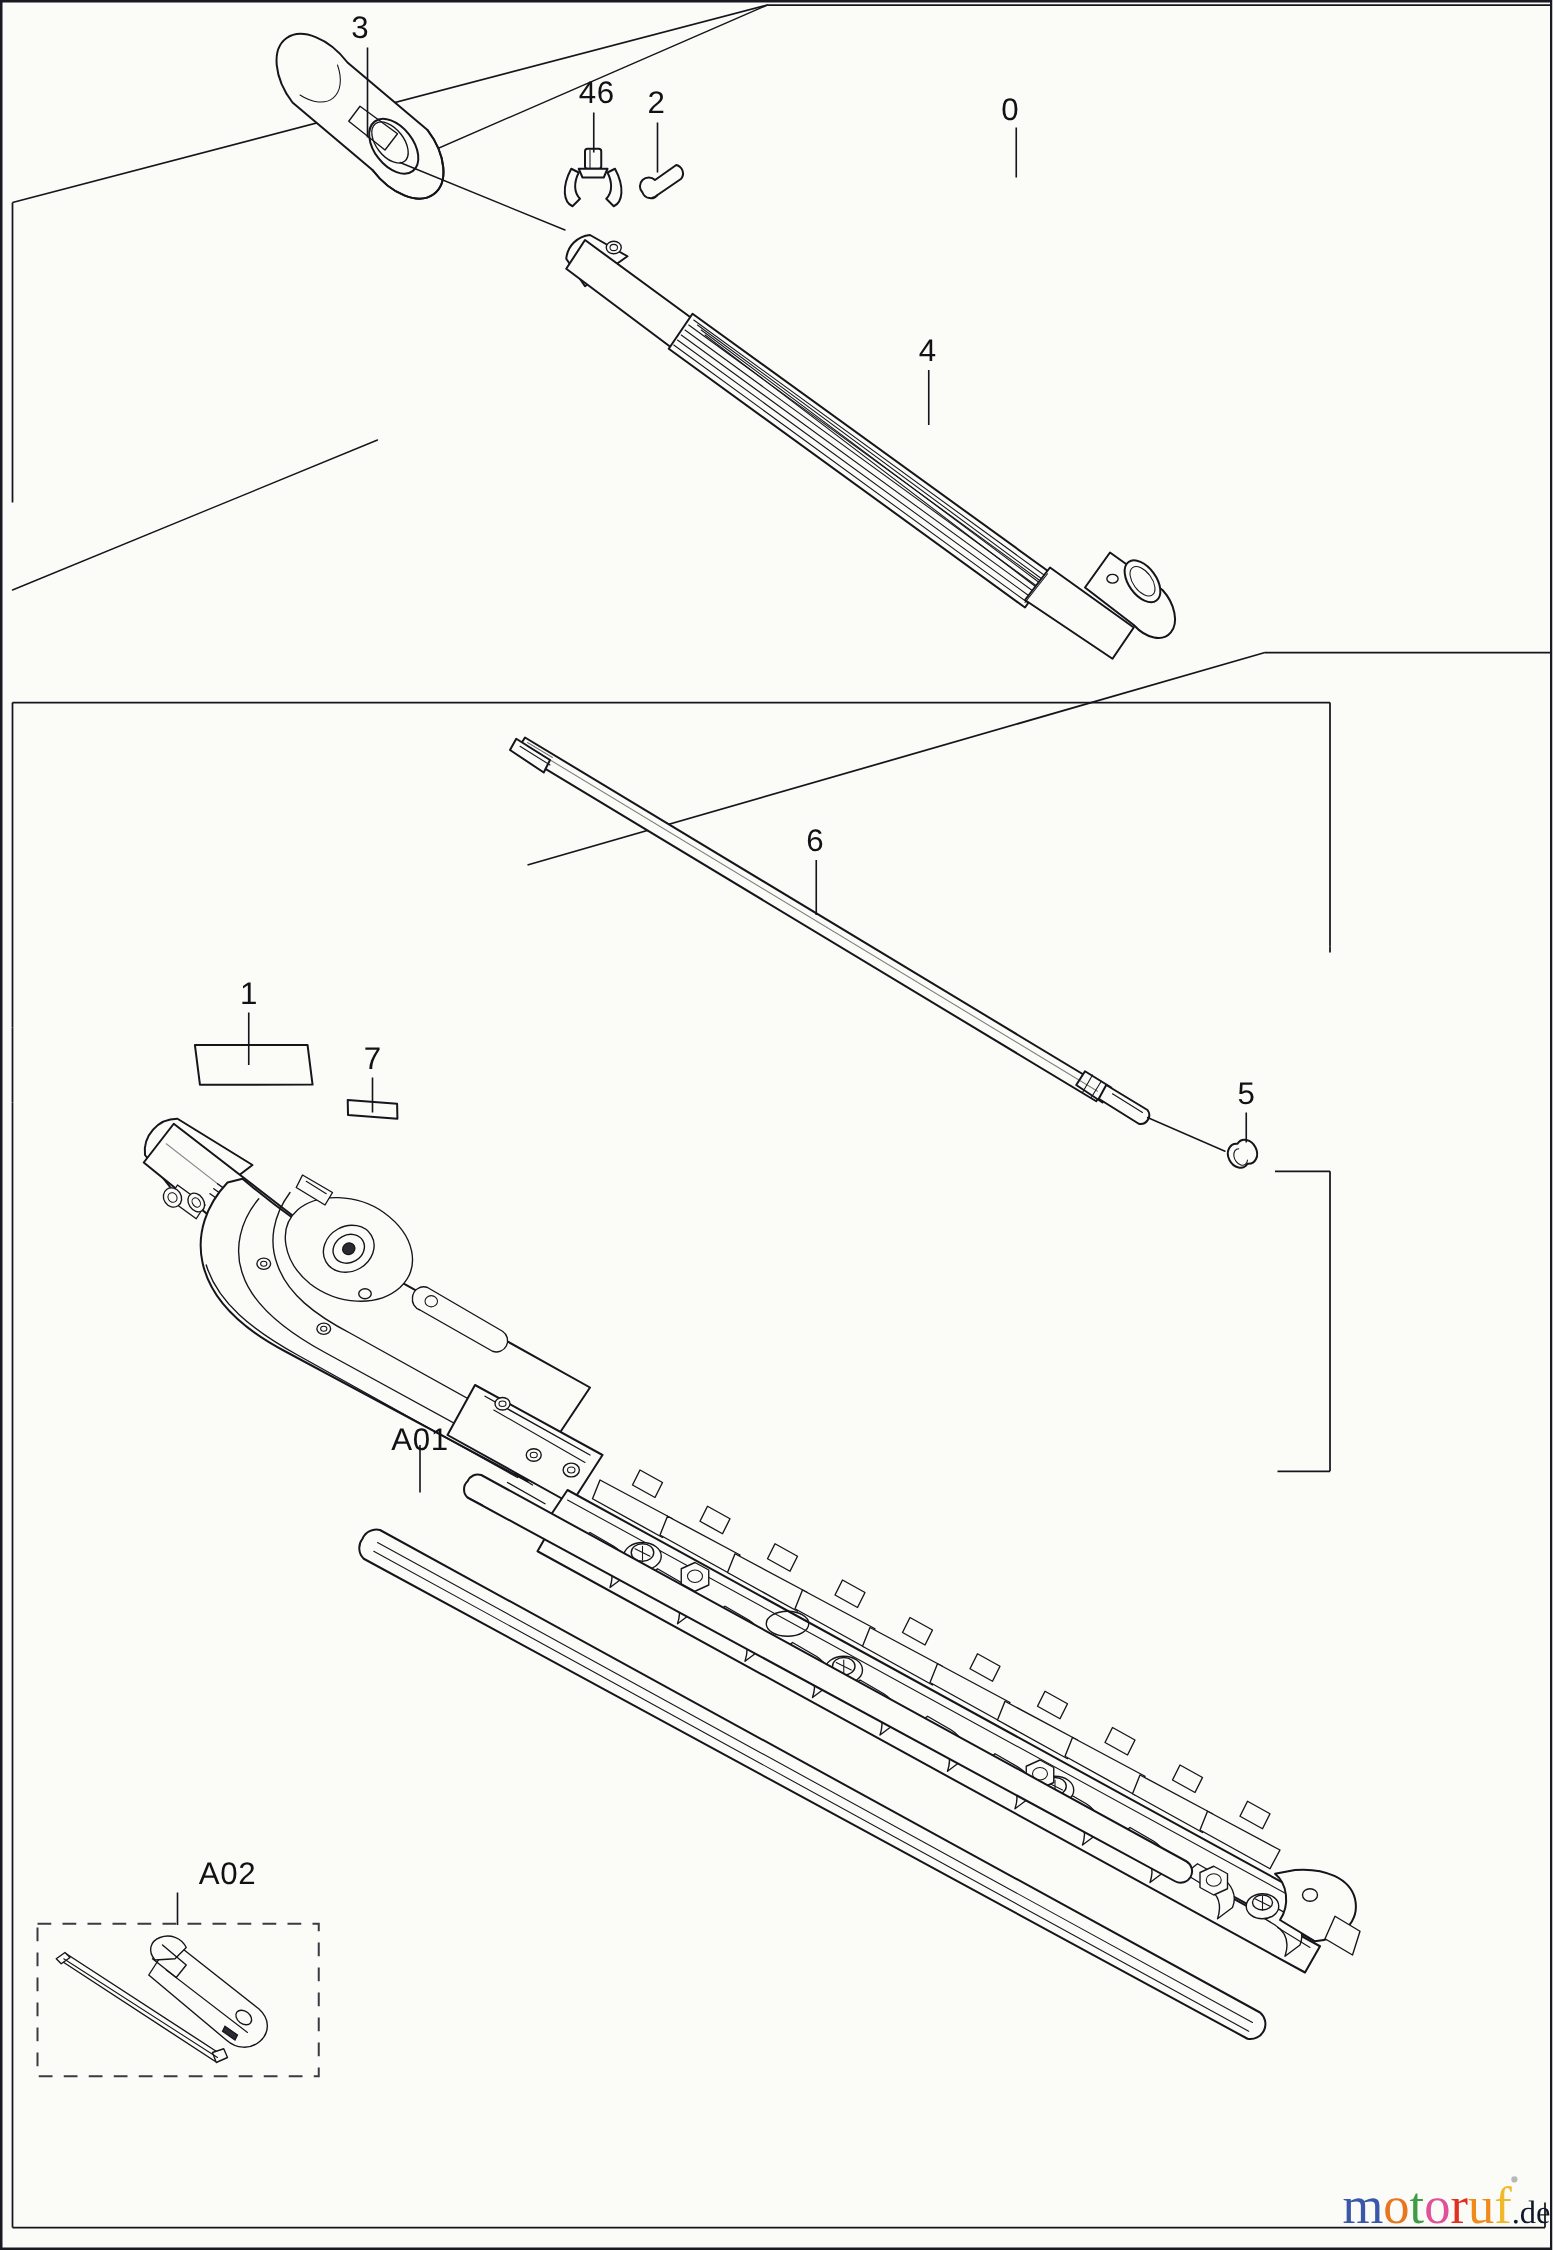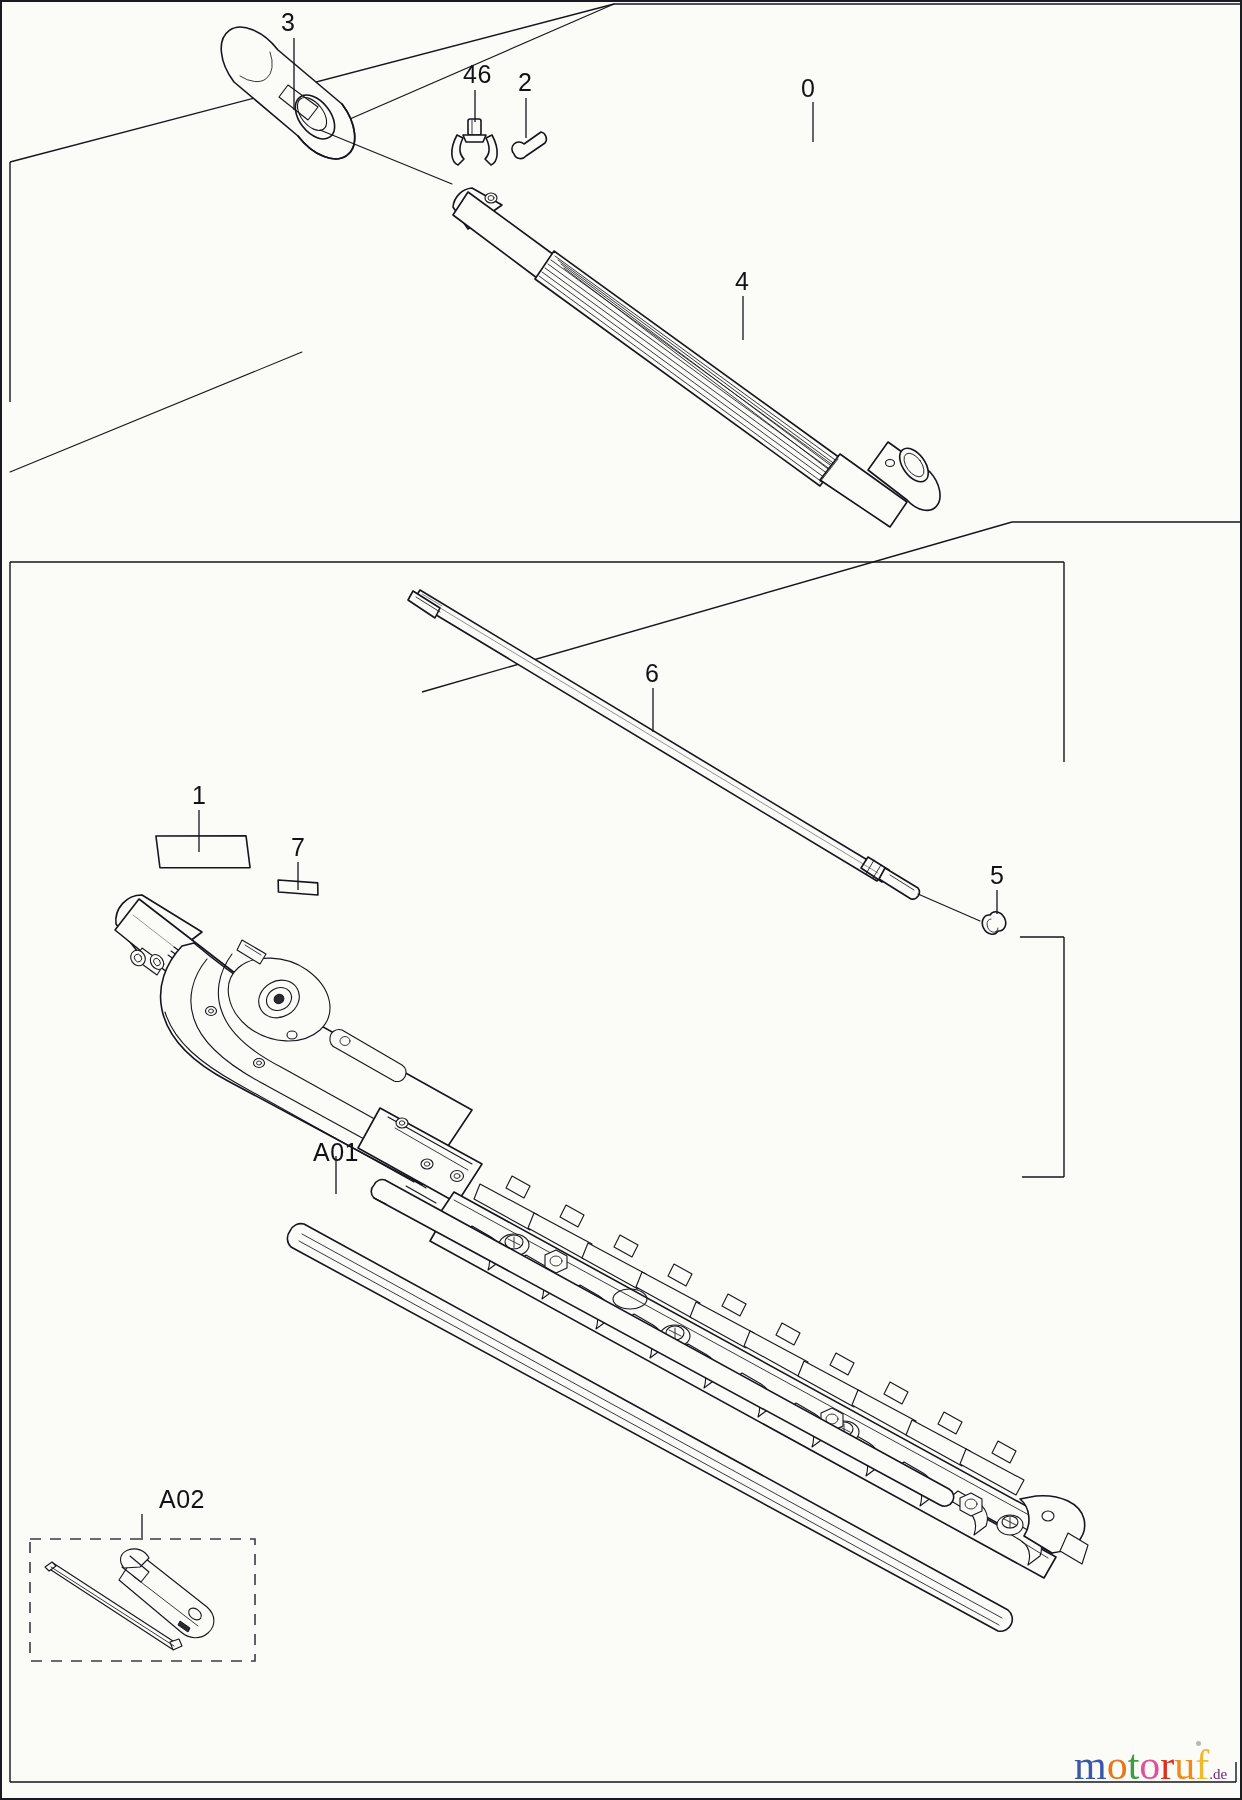--- a/index.html
+++ b/index.html
@@ -25,21 +25,21 @@
   .wm{
     position:absolute;
     left:1072px;top:1742px;
     font-family:"Liberation Serif",serif;
     font-size:42px;
     line-height:1;
     white-space:nowrap;
     user-select:none;
   }
   .wm .s{display:inline-block;}
-  .wm .suffix{font-size:15px;color:#701a75;}
+  .wm .suffix{font-size:26px;color:#0f172a;}
   .wm .dotacc{
     position:absolute;right:26px;top:-3px;
     width:5px;height:5px;border-radius:50%;
     background:#b9b9b9;
   }
 </style>
 </head>
 <body>
 
 <div id="sheet">

